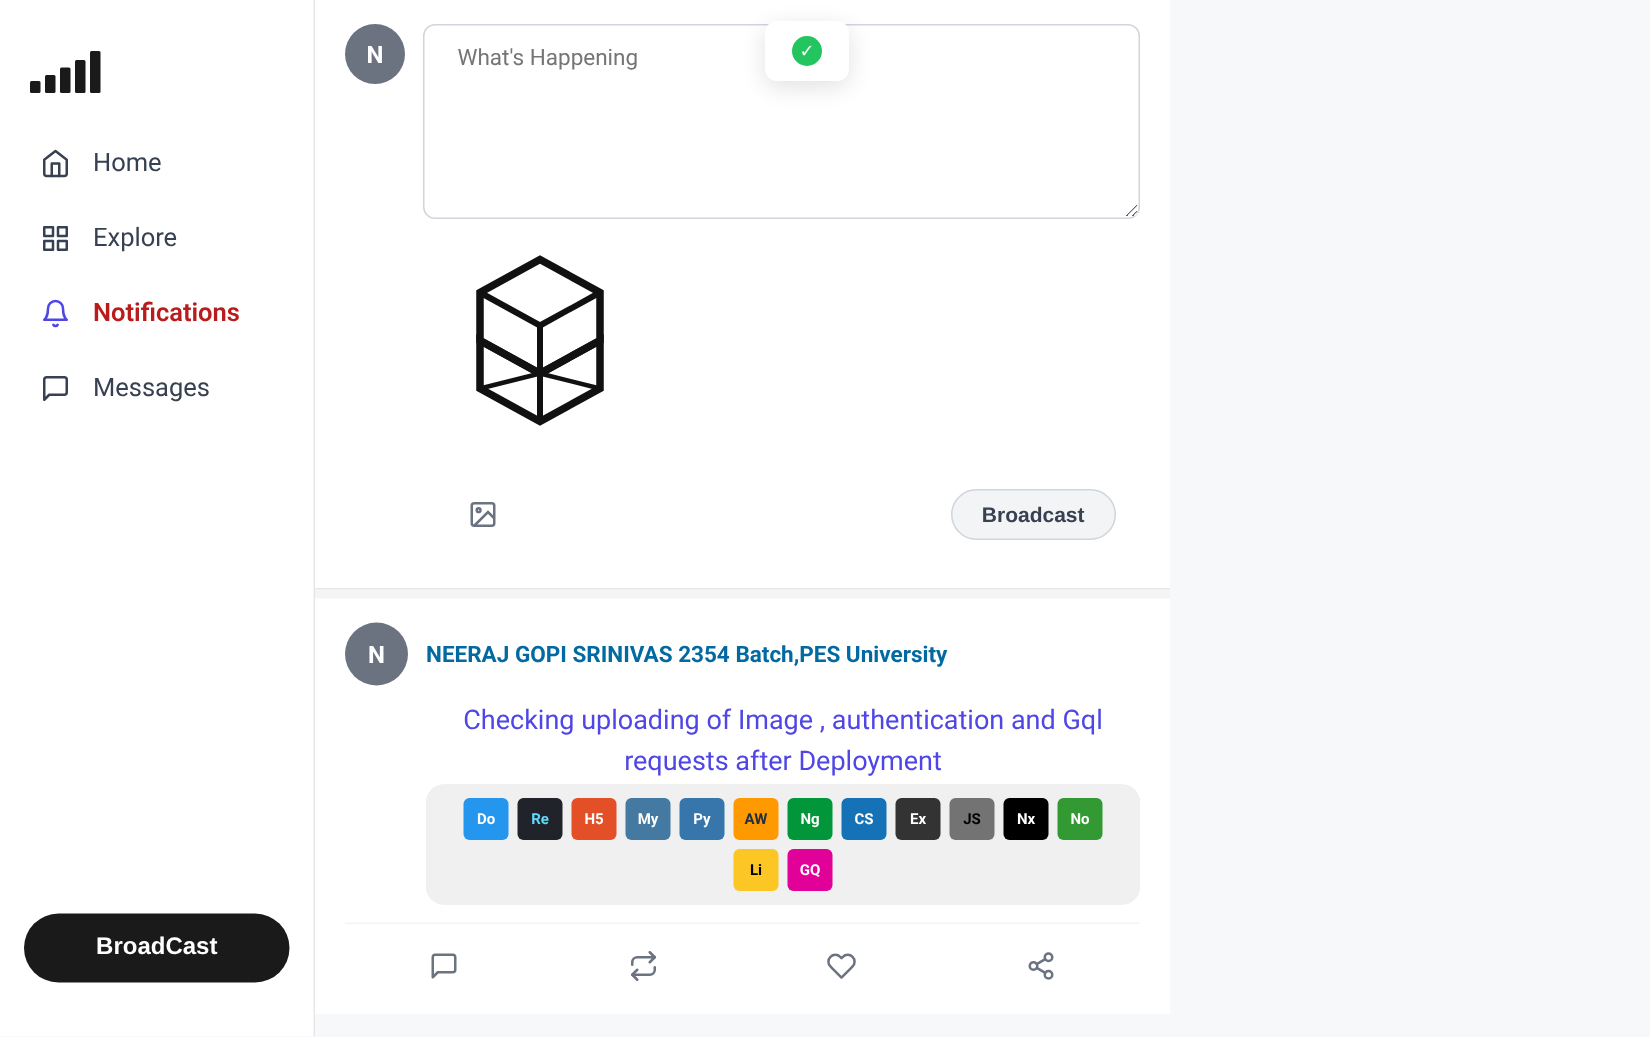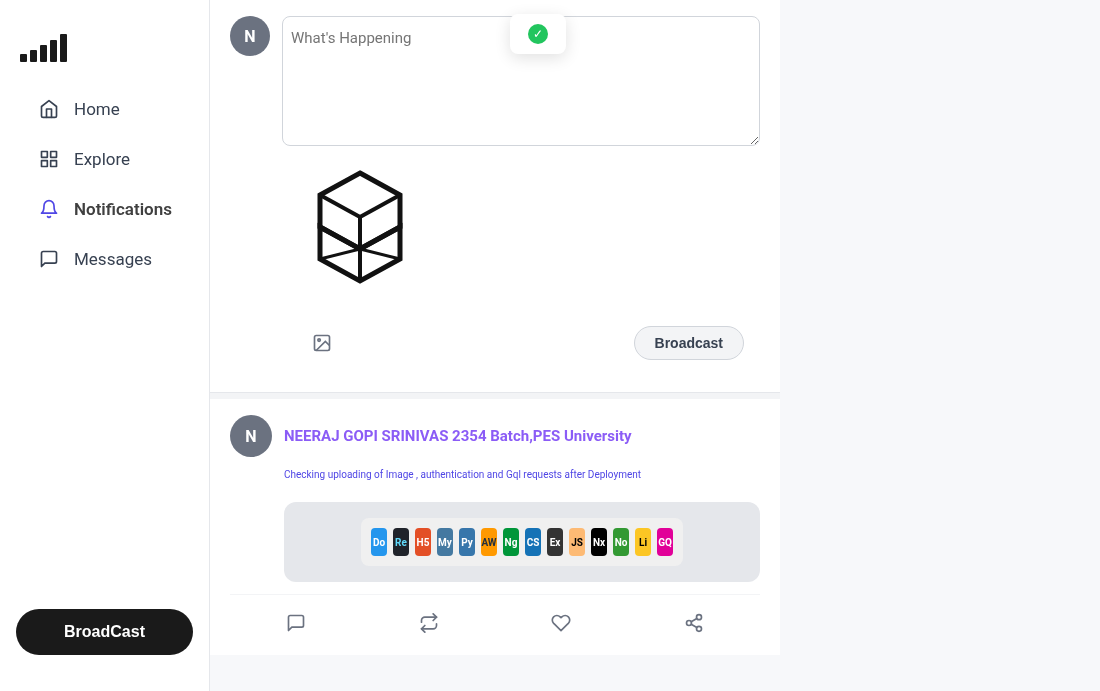--- a/index.html
+++ b/index.html
@@ -40,21 +40,20 @@
       border-radius: 1px;
       width: 7px;
     }
 
     .sidebar-nav {
       display: flex;
       flex-direction: column;
       gap: 4px;
       flex: 1;
       padding: 0 12px;
-      margin-left: 12px;
     }
 
     .nav-item {
       display: flex;
       align-items: center;
       gap: 14px;
       padding: 12px 14px;
       border-radius: 8px;
       cursor: pointer;
       text-decoration: none;
@@ -129,21 +128,21 @@
 
     .compose-area {
       flex: 1;
     }
 
     .compose-textarea {
       width: 100%;
       min-height: 130px;
       border: 1px solid #d1d5db;
       border-radius: 8px;
-      padding: 12px 8px;
+      padding: 12px 22px;
       font-size: 15px;
       color: #9ca3af;
       resize: both;
       background: #fff;
       outline: none;
       font-family: inherit;
     }
 
     
     .toast-notification {
@@ -234,30 +233,31 @@
       align-items: center;
       justify-content: center;
       font-weight: 700;
       font-size: 16px;
       flex-shrink: 0;
     }
 
     .post-user-name {
       font-size: 15px;
       font-weight: 700;
-      color: #8b5cf6;
+      color: #0369a1;
       text-align: right;
     }
 
     .post-text {
-      font-size: 10px;
+      font-size: 18px;
       color: #4f46e5;
-      margin-bottom: 20px;
+      margin-bottom: 2px;
       line-height: 1.5;
       padding-left: 54px;
+      text-align: center;
     }
 
     .post-image-container {
       margin-left: 54px;
       border-radius: 12px;
       overflow: hidden;
       background: #e5e7eb;
       height: 80px;
       display: flex;
       align-items: center;
@@ -270,21 +270,21 @@
       flex-wrap: wrap;
       gap: 6px;
       padding: 10px;
       background: #f0f0f0;
       border-radius: 8px;
       align-items: center;
       justify-content: center;
     }
 
     .tech-icon {
-      width: 16px;
+      width: 30px;
       height: 28px;
       border-radius: 4px;
       display: flex;
       align-items: center;
       justify-content: center;
       font-size: 10px;
       font-weight: 700;
       color: #fff;
     }
 
@@ -356,21 +356,21 @@
       <span>Explore</span>
     </a>
 
     <a class="nav-item active">
       <span class="nav-icon">
         <svg width="20" height="20" viewBox="0 0 24 24" fill="none" stroke="#4f46e5" stroke-width="2" stroke-linecap="round" stroke-linejoin="round">
           <path d="M18 8A6 6 0 0 0 6 8c0 7-3 9-3 9h18s-3-2-3-9"></path>
           <path d="M13.73 21a2 2 0 0 1-3.46 0"></path>
         </svg>
       </span>
-      <span style="color:#404040;font-weight:600;">Notifications</span>
+      <span style="color:#b91c1c;font-weight:600;">Notifications</span>
     </a>
 
     <a class="nav-item">
       <span class="nav-icon">
         <svg width="20" height="20" viewBox="0 0 24 24" fill="none" stroke="currentColor" stroke-width="2" stroke-linecap="round" stroke-linejoin="round">
           <path d="M21 15a2 2 0 0 1-2 2H7l-4 4V5a2 2 0 0 1 2-2h14a2 2 0 0 1 2 2z"></path>
         </svg>
       </span>
       <span>Messages</span>
     </a>
@@ -449,21 +449,21 @@
         <div class="tech-icon" style="background:#3776ab">Py</div>
 
         <div class="tech-icon" style="background:#ff9900;color:#232f3e">AW</div>
 
         <div class="tech-icon" style="background:#009639">Ng</div>
 
         <div class="tech-icon" style="background:#1572b6">CS</div>
 
         <div class="tech-icon" style="background:#333">Ex</div>
 
-        <div class="tech-icon" style="background:#fdba74;color:#000">JS</div>
+        <div class="tech-icon" style="background:#737373;color:#000">JS</div>
 
         <div class="tech-icon" style="background:#000">Nx</div>
 
         <div class="tech-icon" style="background:#339933">No</div>
 
         <div class="tech-icon" style="background:#fcc624;color:#000">Li</div>
 
         <div class="tech-icon" style="background:#e10098">GQ</div>
       </div>
     </div>

